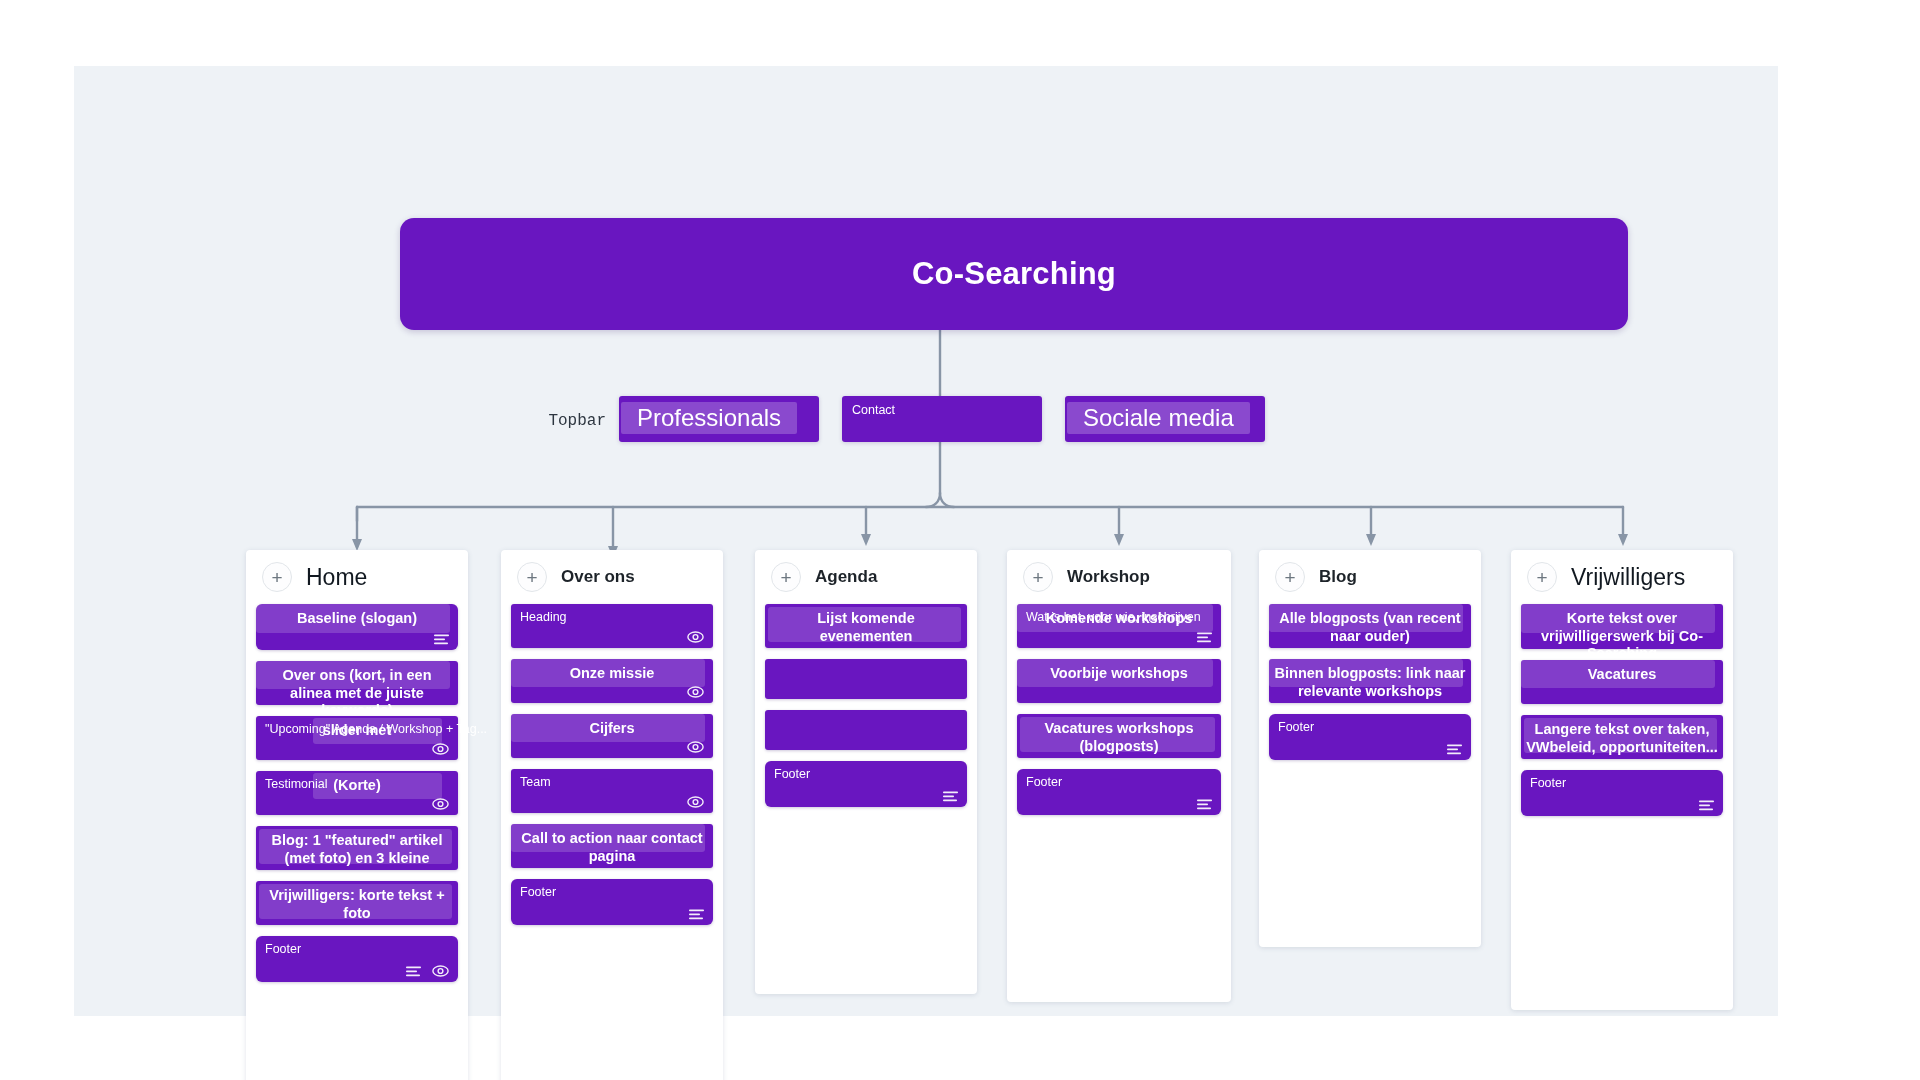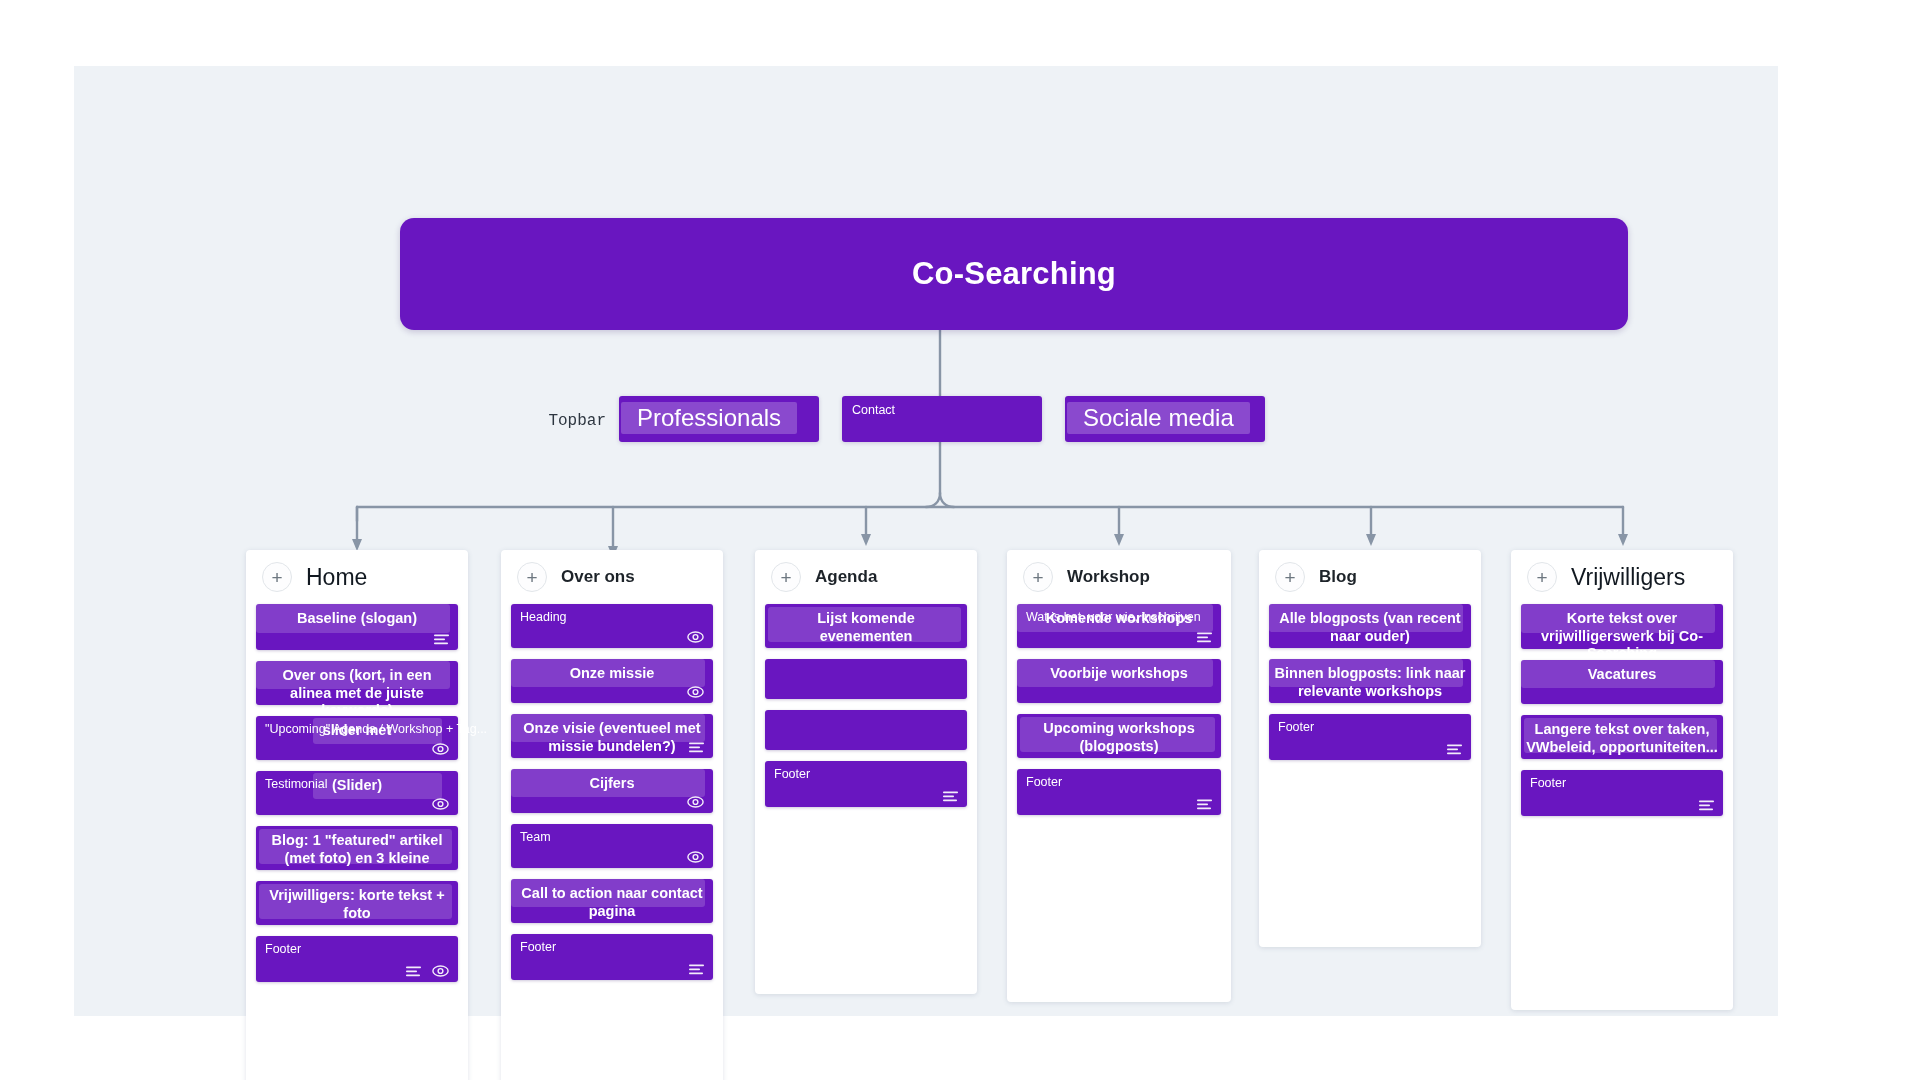--- a/index.html
+++ b/index.html
@@ -148,21 +148,21 @@
   .plate.mid   { left: 28%; right: 8%; top: 2px; height: 58%; }
 
   .icon-row {
     position: absolute;
     right: 9px; bottom: 5px;
     display: flex; align-items: center; gap: 11px;
   }
   .ico { display: block; opacity: .92; }
   .h40 { height: 40px; }
   .h44 { height: 44px; }
-  .h46 { height: 46px; }
+  .h46 { height: 46px; border-radius: 6px; }
   .h52 { height: 45px; }
 
   
   #col-home  { left: 172px; width: 222px; }
   #col-over  { left: 427px; width: 222px; }
   #col-agenda{ left: 681px; width: 222px; }
   #col-work  { left: 933px; width: 224px; }
   #col-blog  { left: 1185px; width: 222px; }
   #col-vrij  { left: 1437px; width: 222px; }
 </style>
@@ -252,21 +252,21 @@
                 <svg class="ico" width="17" height="12" viewBox="0 0 17 12" aria-hidden="true">
                   <ellipse cx="8.5" cy="6" rx="7.6" ry="5" fill="none" stroke="#ffffff" stroke-width="1.4"></ellipse>
                   <circle cx="8.5" cy="6" r="2.4" fill="none" stroke="#ffffff" stroke-width="1.4"></circle>
                 </svg>
               </span>
             </div>
           </div>
           <div class="card h44">
             <div class="plate mid"></div>
             <div class="card-left-label">Testimonial</div>
-            <div class="card-center-label">(Slider)</div>
+            <div class="card-center-label">(Korte)</div>
             <div class="icon-row">
               <span>
                 <svg class="ico" width="17" height="12" viewBox="0 0 17 12" aria-hidden="true">
                   <ellipse cx="8.5" cy="6" rx="7.6" ry="5" fill="none" stroke="#ffffff" stroke-width="1.4"></ellipse>
                   <circle cx="8.5" cy="6" r="2.4" fill="none" stroke="#ffffff" stroke-width="1.4"></circle>
                 </svg>
               </span>
             </div>
           </div>
           <div class="card h44">
@@ -323,33 +323,20 @@
               <span>
                 <svg class="ico" width="17" height="12" viewBox="0 0 17 12" aria-hidden="true">
                   <ellipse cx="8.5" cy="6" rx="7.6" ry="5" fill="none" stroke="#ffffff" stroke-width="1.4"></ellipse>
                   <circle cx="8.5" cy="6" r="2.4" fill="none" stroke="#ffffff" stroke-width="1.4"></circle>
                 </svg>
               </span>
             </div>
           </div>
           <div class="card h44">
             <div class="plate band"></div>
-            <div class="card-center-label">Onze visie (eventueel met missie bundelen?)</div>
-            <div class="icon-row">
-              <span>
-                <svg class="ico" width="15" height="11" viewBox="0 0 15 11" aria-hidden="true">
-                  <rect x="0" y="0.6" width="15" height="1.7" rx=".8" fill="#ffffff"></rect>
-                  <rect x="0" y="4.6" width="11" height="1.7" rx=".8" fill="#ffffff"></rect>
-                  <rect x="0" y="8.6" width="14" height="1.7" rx=".8" fill="#ffffff"></rect>
-                </svg>
-              </span>
-            </div>
-          </div>
-          <div class="card h44">
-            <div class="plate band"></div>
             <div class="card-center-label">Cijfers</div>
             <div class="icon-row">
               <span>
                 <svg class="ico" width="17" height="12" viewBox="0 0 17 12" aria-hidden="true">
                   <ellipse cx="8.5" cy="6" rx="7.6" ry="5" fill="none" stroke="#ffffff" stroke-width="1.4"></ellipse>
                   <circle cx="8.5" cy="6" r="2.4" fill="none" stroke="#ffffff" stroke-width="1.4"></circle>
                 </svg>
               </span>
             </div>
           </div>
@@ -431,21 +418,21 @@
                 </svg>
               </span>
             </div>
           </div>
           <div class="card h44">
             <div class="plate band"></div>
             <div class="card-center-label">Voorbije workshops</div>
           </div>
           <div class="card h44">
             <div class="plate inset"></div>
-            <div class="card-center-label">Upcoming workshops (blogposts)</div>
+            <div class="card-center-label">Vacatures workshops (blogposts)</div>
           </div>
           <div class="card h46">
             <div class="card-left-label">Footer</div>
             <div class="icon-row">
               <span>
                 <svg class="ico" width="15" height="11" viewBox="0 0 15 11" aria-hidden="true">
                   <rect x="0" y="0.6" width="15" height="1.7" rx=".8" fill="#ffffff"></rect>
                   <rect x="0" y="4.6" width="11" height="1.7" rx=".8" fill="#ffffff"></rect>
                   <rect x="0" y="8.6" width="14" height="1.7" rx=".8" fill="#ffffff"></rect>
                 </svg>

